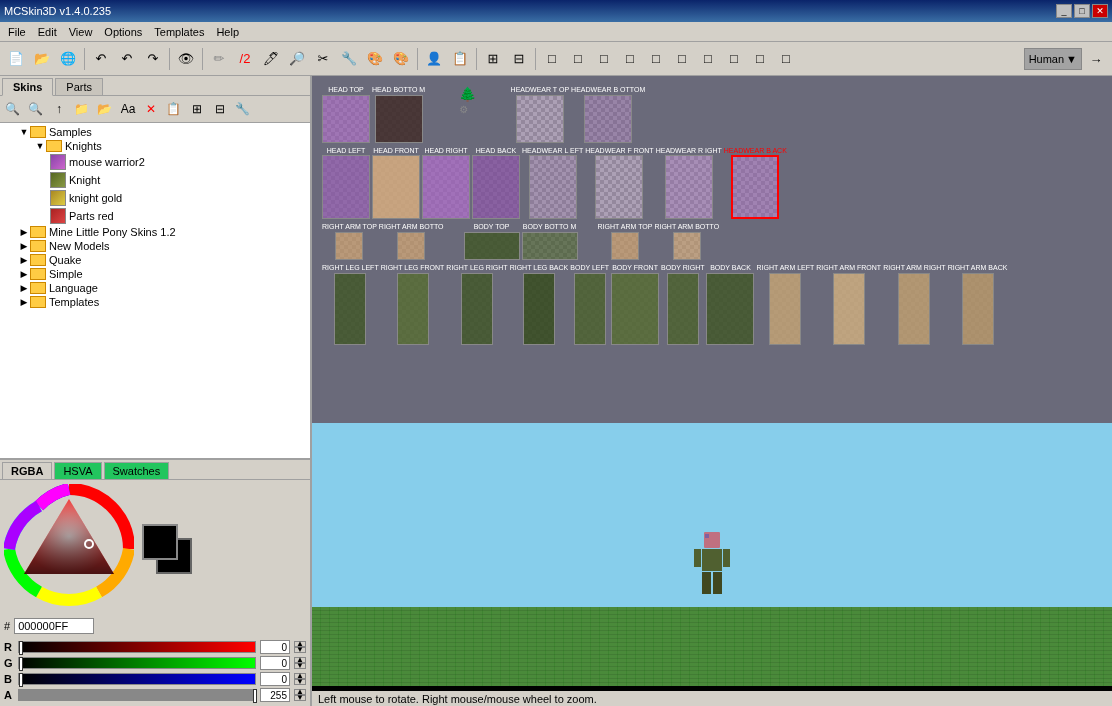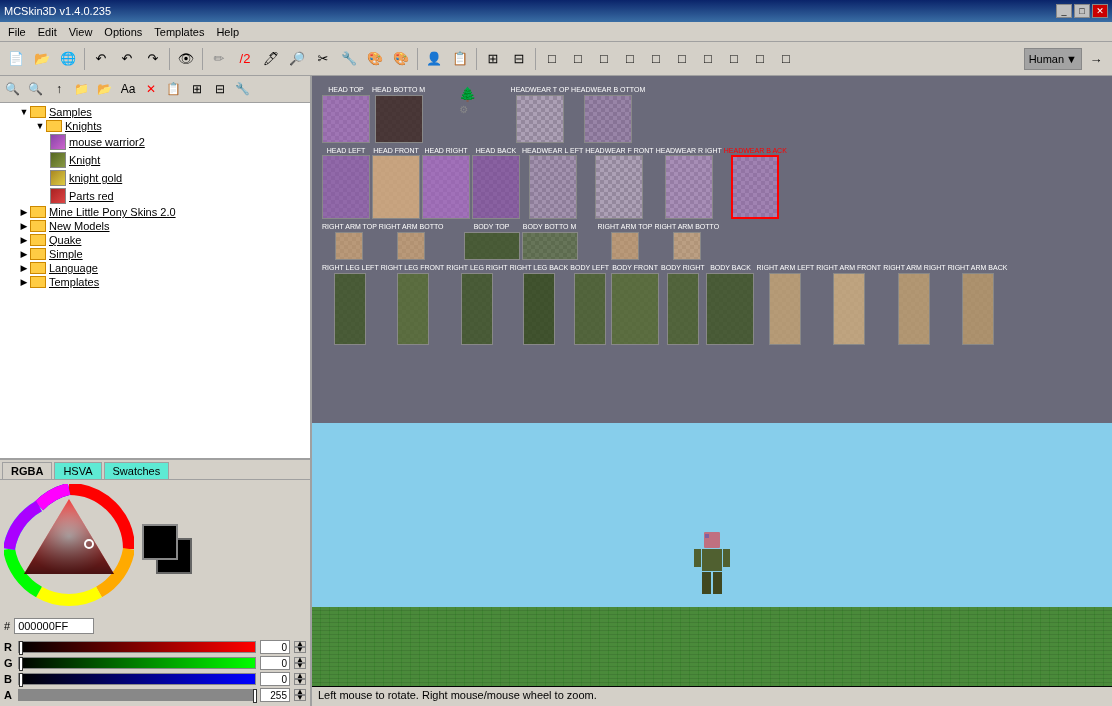--- a/index.html
+++ b/index.html
@@ -169,37 +169,37 @@
       display: inline-block;
       margin-right: 3px;
       flex-shrink: 0;
     }
     .tree-skin-icon {
       width: 16px; height: 16px;
       margin-right: 3px;
       flex-shrink: 0;
       border: 1px solid #888;
     }
-    .tree-label { font-size: 11px; text-decoration: underline; }
+    .tree-label { font-size: 11px; }
 
     
     #color-panel {
       background: #d4d0c8;
       border-top: 2px solid #a0a0a0;
     }
     #color-tabs {
       display: flex;
       padding: 2px 2px 0;
       border-bottom: 1px solid #a0a0a0;
     }
     .color-tab {
       padding: 2px 8px;
       border: 1px solid #a0a0a0;
       border-bottom: none;
-      background: #5eead4;
+      background: #22c55e;
       cursor: pointer;
       font-size: 11px;
       margin-right: 2px;
     }
     .color-tab.active {
       background: #d4d0c8;
       font-weight: bold;
     }
     #color-content {
       padding: 4px;
@@ -370,21 +370,21 @@
       position: absolute;
       bottom: 28%;
       left: 50%;
       transform: translateX(-50%);
       width: 40px;
       height: 80px;
     }
 
     #status-bar {
       background: #d4d0c8;
-      border-top: 1px solid #000000;
+      border-top: 5px solid #000000;
       padding: 2px 6px;
       font-size: 11px;
       height: 20px;
     }
 
     
     .checker {
       background-image: repeating-conic-gradient(#aaa 0% 25%, #ccc 0% 50%);
       background-size: 8px 8px;
     }
@@ -465,20 +465,24 @@
       <span>Human</span>
       <span>▼</span>
     </div>
     <div class="toolbar-btn">→</div>
   </div>
 
   <div id="content-area">
 
     <div id="left-panel">
 
+      <div id="tab-bar">
+        <div class="tab active">Skins</div>
+        <div class="tab">Parts</div>
+      </div>
 
       <div id="skin-toolbar">
         <div class="skin-tool-btn">🔍</div>
         <div class="skin-tool-btn">🔍</div>
         <div class="skin-tool-btn">↑</div>
         <div class="skin-tool-btn">📁</div>
         <div class="skin-tool-btn">📂</div>
         <div class="skin-tool-btn">Aa</div>
         <div class="skin-tool-btn" style="color:red;">✕</div>
         <div class="skin-tool-btn">📋</div>
@@ -534,21 +538,21 @@
           <span class="tree-indent"></span>
           <span class="tree-indent"></span>
           <div class="tree-skin-icon skin-preview-red"></div>
           <span class="tree-label">Parts red</span>
         </div>
 
         <div class="tree-item">
           <span class="tree-indent"></span>
           <span class="tree-arrow">▶</span>
           <span class="tree-folder-icon"></span>
-          <span class="tree-label">Mine Little Pony Skins 2.0</span>
+          <span class="tree-label">Mine Little Pony Skins 1.2</span>
         </div>
 
         <div class="tree-item">
           <span class="tree-indent"></span>
           <span class="tree-arrow">▶</span>
           <span class="tree-folder-icon"></span>
           <span class="tree-label">New Models</span>
         </div>
 
         <div class="tree-item">

